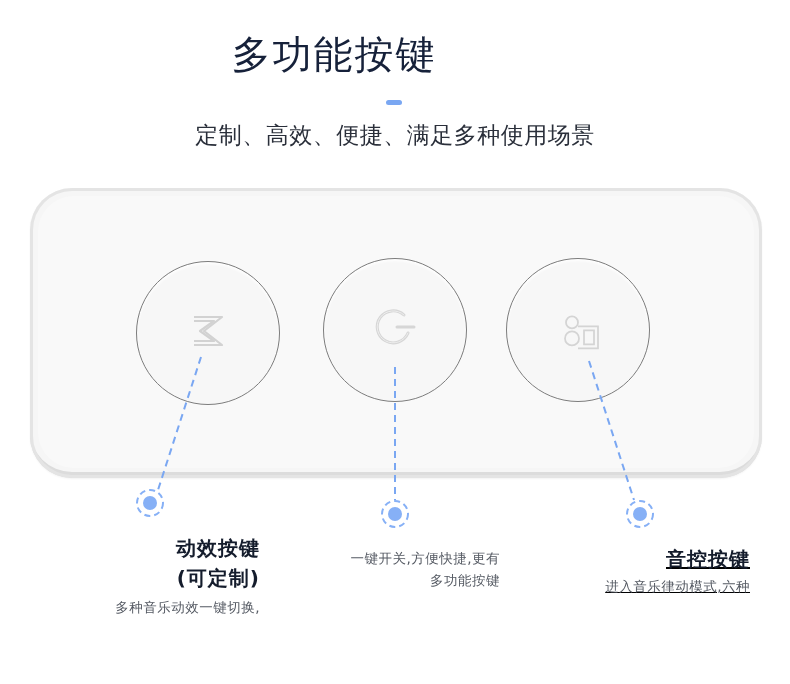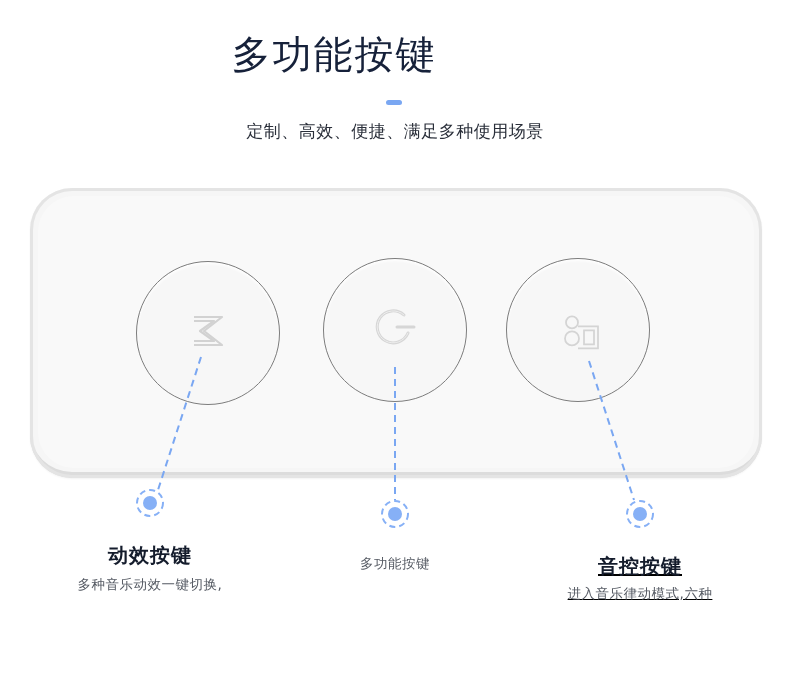--- a/index.html
+++ b/index.html
@@ -10,40 +10,40 @@
   .title {
     position: absolute; left: 0; width: 668px; top: 28px; text-align: center;
     font-size: 39px; color: #16213a; letter-spacing: 2px; font-weight: normal;
   }
   .title-bar {
     position: absolute; left: 386px; top: 100px; width: 16px; height: 5px;
     border-radius: 3px; background: #7aa7f2;
   }
   .subtitle {
     position: absolute; left: 0; width: 790px; top: 120px; text-align: center;
-    font-size: 17px; color: #2a2f3a; letter-spacing: 0.5px;
+    font-size: 23px; color: #2a2f3a; letter-spacing: 0.5px;
   }
   .panel {
     position: absolute; left: 30px; top: 188px; width: 732px; height: 290px;
     border-radius: 42px; background: #f6f6f6;
     box-shadow: inset 0 0 0 3px #e4e4e4, inset 0 -6px 0 #dcdcdc, 0 1px 2px rgba(0,0,0,0.05);
   }
   .panel-inner {
     position: absolute; left: 8px; top: 8px; right: 8px; bottom: 10px;
     border-radius: 36px; background: #f9f9f9;
   }
   .btn {
     position: absolute; width: 144px; height: 144px; border-radius: 50%;
     border: 1.5px solid #7d7d7d; box-sizing: border-box; background: #f7f7f7;
     box-shadow: inset 0 2px 3px rgba(255,255,255,0.9);
   }
   .btn-icon { position: absolute; left: 50%; top: 50%; transform: translate(-50%,-50%); }
   svg.lines { position: absolute; left: 0; top: 0; width: 790px; height: 684px; pointer-events: none; }
   .feat {
-    position: absolute; text-align: center; margin-top: 7px;
+    position: absolute; text-align: right;
   }
   .feat-title {
     font-size: 20px; font-weight: bold; color: #141c2c; line-height: 28px; letter-spacing: 1px;
   }
   .feat-desc {
     font-size: 13.5px; color: #555a63; line-height: 22px; letter-spacing: 0.5px;
   }
 </style>
 </head>
 <body>
@@ -101,23 +101,25 @@
     <circle cx="150" cy="503" r="7" fill="#86b0f6"></circle>
     <circle cx="395" cy="514" r="13" fill="none" stroke="#86b0f6" stroke-width="2" stroke-dasharray="6 4"></circle>
     <circle cx="395" cy="514" r="7" fill="#86b0f6"></circle>
     <circle cx="640" cy="514" r="13" fill="none" stroke="#86b0f6" stroke-width="2" stroke-dasharray="6 4"></circle>
     <circle cx="640" cy="514" r="7" fill="#86b0f6"></circle>
   </g>
 </svg>
 
 <div class="feat" style="left:40px; width:220px; top:534px;">
   <div class="feat-title">动效按键</div>
+  <div class="feat-title" style="margin-top:2px;">(可定制)</div>
   <div class="feat-desc" style="margin-top:4px;">多种音乐动效一键切换,</div>
 </div>
 
 <div class="feat" style="left:290px; width:210px; top:545px;">
+  <div class="feat-desc" style="margin-top:2px;">一键开关,方便快捷,更有</div>
   <div class="feat-desc">多功能按键</div>
 </div>
 
 <div class="feat" style="left:530px; width:220px; top:545px;text-decoration:underline;">
   <div class="feat-title">音控按键</div>
   <div class="feat-desc" style="margin-top:2px;">进入音乐律动模式,六种</div>
 </div>
 
 </body></html>

